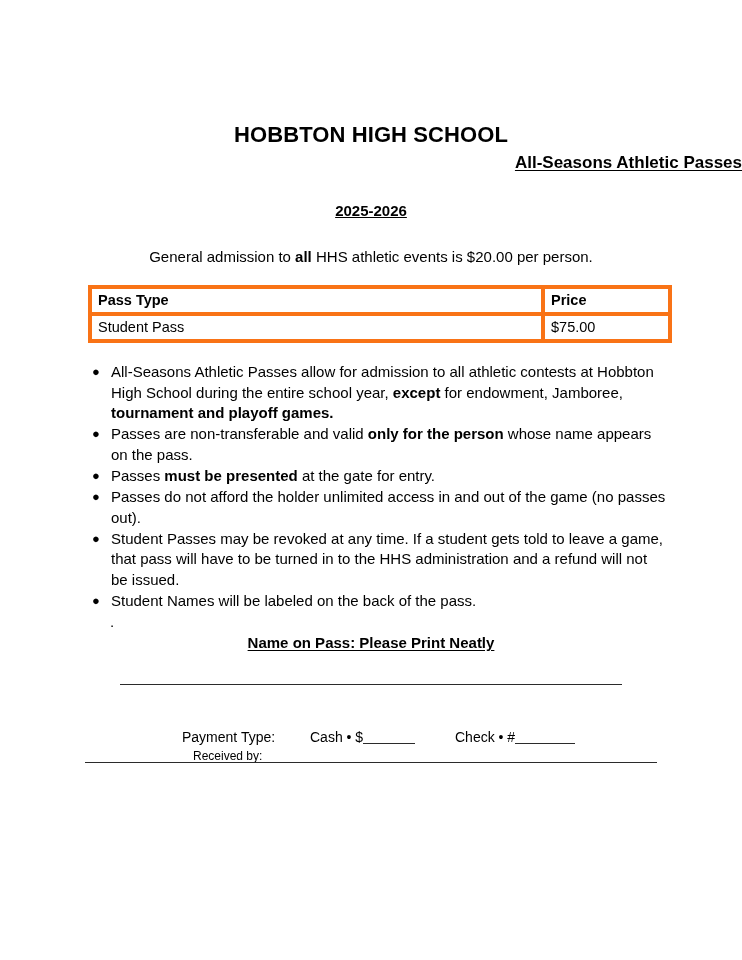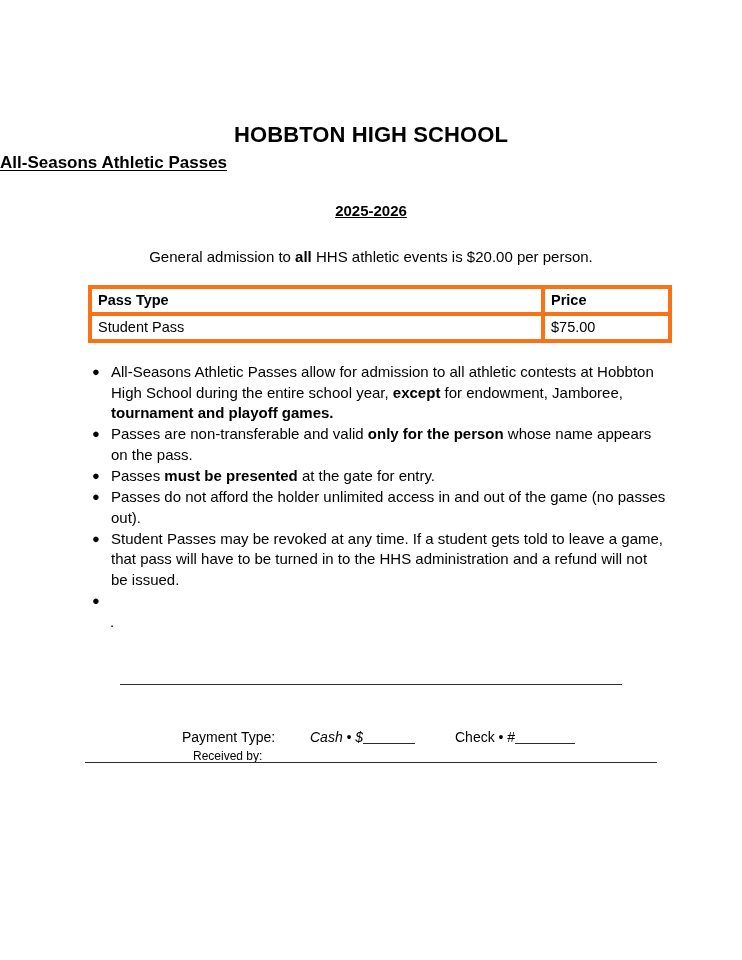--- a/index.html
+++ b/index.html
@@ -31,21 +31,21 @@
     text-align: center;
     font-size: 22px;
     font-weight: bold;
     letter-spacing: 0.1px;
   }
   .doc-subtitle {
     position: absolute;
     top: 153px;
     left: 0;
     width: 742px;
-    text-align: left;
+    text-align: right;
     font-size: 17px;
     font-weight: bold;
   }
   .doc-subtitle span {
     text-decoration: underline;
     text-underline-offset: 2px;
   }
   .school-year {
     position: absolute;
     top: 202px;
@@ -158,21 +158,20 @@
   }
   .pay-label {
     position: absolute;
     left: 182px;
     top: 0;
   }
   .pay-cash {
     position: absolute;
     left: 310px;
     top: 0;
-    font-style: italic;
   }
   .pay-check {
     position: absolute;
     left: 455px;
     top: 0;
   }
   .blank-sm {
     display: inline-block;
     width: 52px;
     border-bottom: 1.2px solid #2b2b2b;
@@ -258,26 +257,27 @@
     <li>
       <span class="dot">●</span><span>Passes </span><b>must be presented</b><span> at the gate for entry.</span>
     </li>
     <li>
       <span class="dot">●</span><span>Passes do not afford the holder unlimited access in and out of the game (no passes out).</span>
     </li>
     <li>
       <span class="dot">●</span><span>Student Passes may be revoked at any time.  If a student gets told to leave a game, that pass will have to be turned in to the HHS administration and a refund will not be issued.</span>
     </li>
     <li>
-      <span class="dot">●</span>
+      <span class="dot">●</span><span>Student Names will be labeled on the back of the pass.</span>
     </li>
   </ul>
 
   <div class="stray-period">.</div>
 
+  <div class="name-heading"><span>Name on Pass:  Please Print Neatly</span></div>
 
   <div class="name-rule"></div>
 
   <div class="payment-row">
     <span class="pay-label">Payment Type:</span>
     <span class="pay-cash"><span>Cash • $</span><span class="blank-sm"></span></span>
     <span class="pay-check"><span>Check • #</span><span class="blank-md"></span></span>
   </div>
 
   <div class="received-row">

